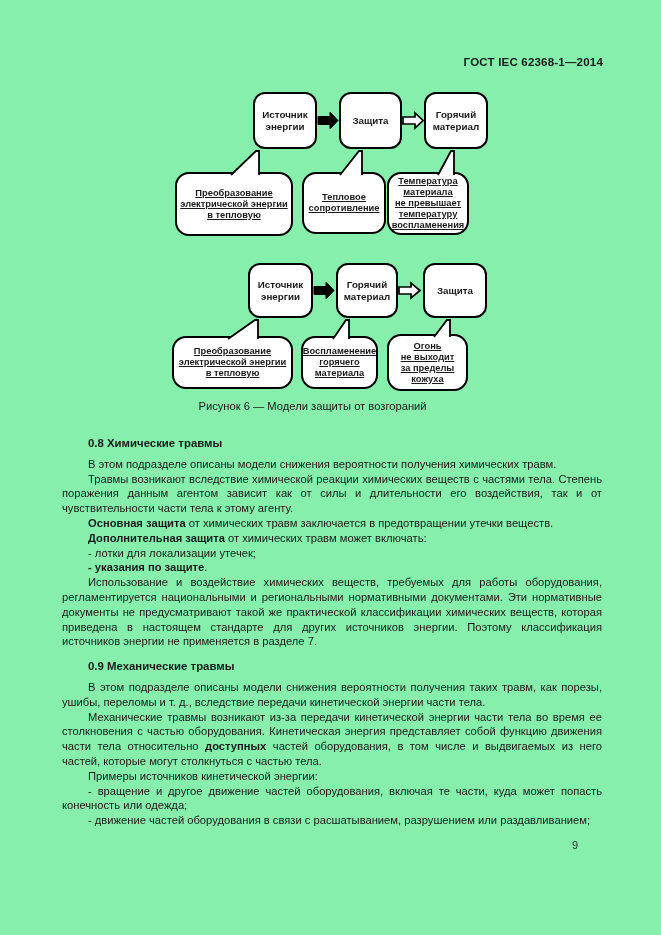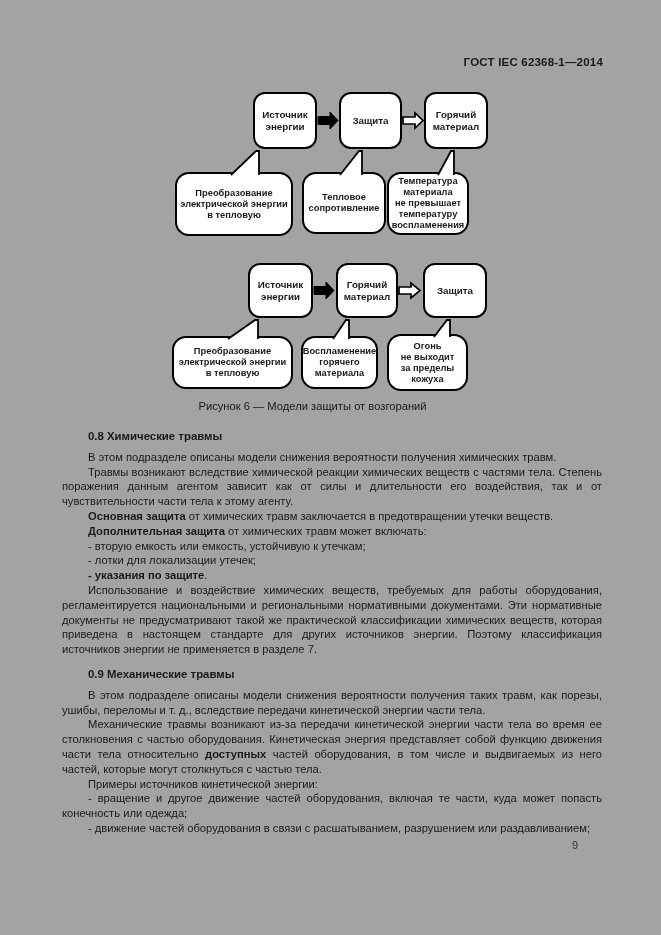--- a/index.html
+++ b/index.html
@@ -1,48 +1,48 @@
 <!DOCTYPE html>
 <html><head>
 <meta charset="utf-8">
 <style>
   html,body{margin:0;padding:0;}
   body{
     width:661px;height:935px;background:#ffffff;position:relative;
     font-family:"Liberation Sans",sans-serif;color:#1a1a1a;
     -webkit-font-smoothing:antialiased;overflow:hidden;
   }
-  .page{position:absolute;inset:0;background:#a3a3a3;padding-left:48px;}
+  .page{position:absolute;inset:0;background:#86efac;padding-left:48px;}
   .std-header{
     position:absolute;top:56px;right:58px;
     font-size:11.5px;font-weight:bold;letter-spacing:.2px;
   }
   
   .dbox,.dcallout{
     position:absolute;background:#fff;border:2.4px solid #000;
     display:flex;align-items:center;justify-content:center;
     text-align:center;font-weight:bold;white-space:pre-line;
     box-sizing:border-box;
   }
   .dbox{border-radius:12px;font-size:9.8px;line-height:11.5px;}
-  .dcallout{border-radius:14px;font-size:9.3px;line-height:11px;padding:1px;}
+  .dcallout{border-radius:14px;font-size:9.3px;line-height:11px;padding:1px;text-decoration:underline;}
   .overlay{position:absolute;left:0;top:0;pointer-events:none;}
   .tail{fill:#ffffff;stroke:#000000;stroke-width:1.8;}
   .solid-arrow{fill:#000000;stroke:#000000;stroke-width:1;}
   .hollow-arrow{fill:#ffffff;stroke:#000000;stroke-width:1.7;}
   .caption{
     position:absolute;top:400px;left:0;width:625px;text-align:center;
     font-size:11.2px;
   }
   .bt{
     position:absolute;left:62px;top:424px;width:540px;
     font-size:11.2px;line-height:14.8px;text-align:justify;
   }
   .bt h2{font-size:11.4px;font-weight:bold;margin:10px 0 6px 0;text-indent:26px;text-align:left;}
-  .bt h2.first{margin-top:5px;}
+  .bt h2.first{margin-top:12px;}
   .bt p{margin:0;text-indent:26px;}
   .page-number{
     position:absolute;left:564px;top:839px;width:22px;text-align:center;
     font-size:11px;color:#333;
   }
 </style>
 </head>
 <body>
 
 <div class="page">
@@ -99,21 +99,20 @@
   </svg>
 
   <div class="caption">Рисунок 6 — Модели защиты от возгораний</div>
 
   <div class="bt">
     <h2 class="first">0.8 Химические травмы</h2>
     <p>В этом подразделе описаны модели снижения вероятности получения химических травм.</p>
     <p>Травмы возникают вследствие химической реакции химических веществ с частями тела. Степень поражения данным агентом зависит как от силы и длительности его воздействия, так и от чувствительности части тела к этому агенту.</p>
     <p><b>Основная защита</b><span> от химических травм заключается в предотвращении утечки веществ.</span></p>
     <p><b>Дополнительная защита</b><span> от химических травм может включать:</span></p>
-    <p>- вторую емкость или емкость, устойчивую к утечкам;</p>
     <p>- лотки для локализации утечек;</p>
     <p><b>- указания по защите</b><span>.</span></p>
     <p>Использование и воздействие химических веществ, требуемых для работы оборудования, регламентируется национальными и региональными нормативными документами. Эти нормативные документы не предусматривают такой же практической классификации химических веществ, которая приведена в настоящем стандарте для других источников энергии. Поэтому классификация источников энергии не применяется в разделе 7.</p>
 
     <h2>0.9 Механические травмы</h2>
     <p>В этом подразделе описаны модели снижения вероятности получения таких травм, как порезы, ушибы, переломы и т. д., вследствие передачи кинетической энергии части тела.</p>
     <p><span>Механические травмы возникают из-за передачи кинетической энергии части тела во время ее столкновения с частью оборудования. Кинетическая энергия представляет собой функцию движения части тела относительно </span><b>доступных</b><span> частей оборудования, в том числе и выдвигаемых из него частей, которые могут столкнуться с частью тела.</span></p>
     <p>Примеры источников кинетической энергии:</p>
     <p>- вращение и другое движение частей оборудования, включая те части, куда может попасть конечность или одежда;</p>
     <p>- движение частей оборудования в связи с расшатыванием, разрушением или раздавливанием;</p>

